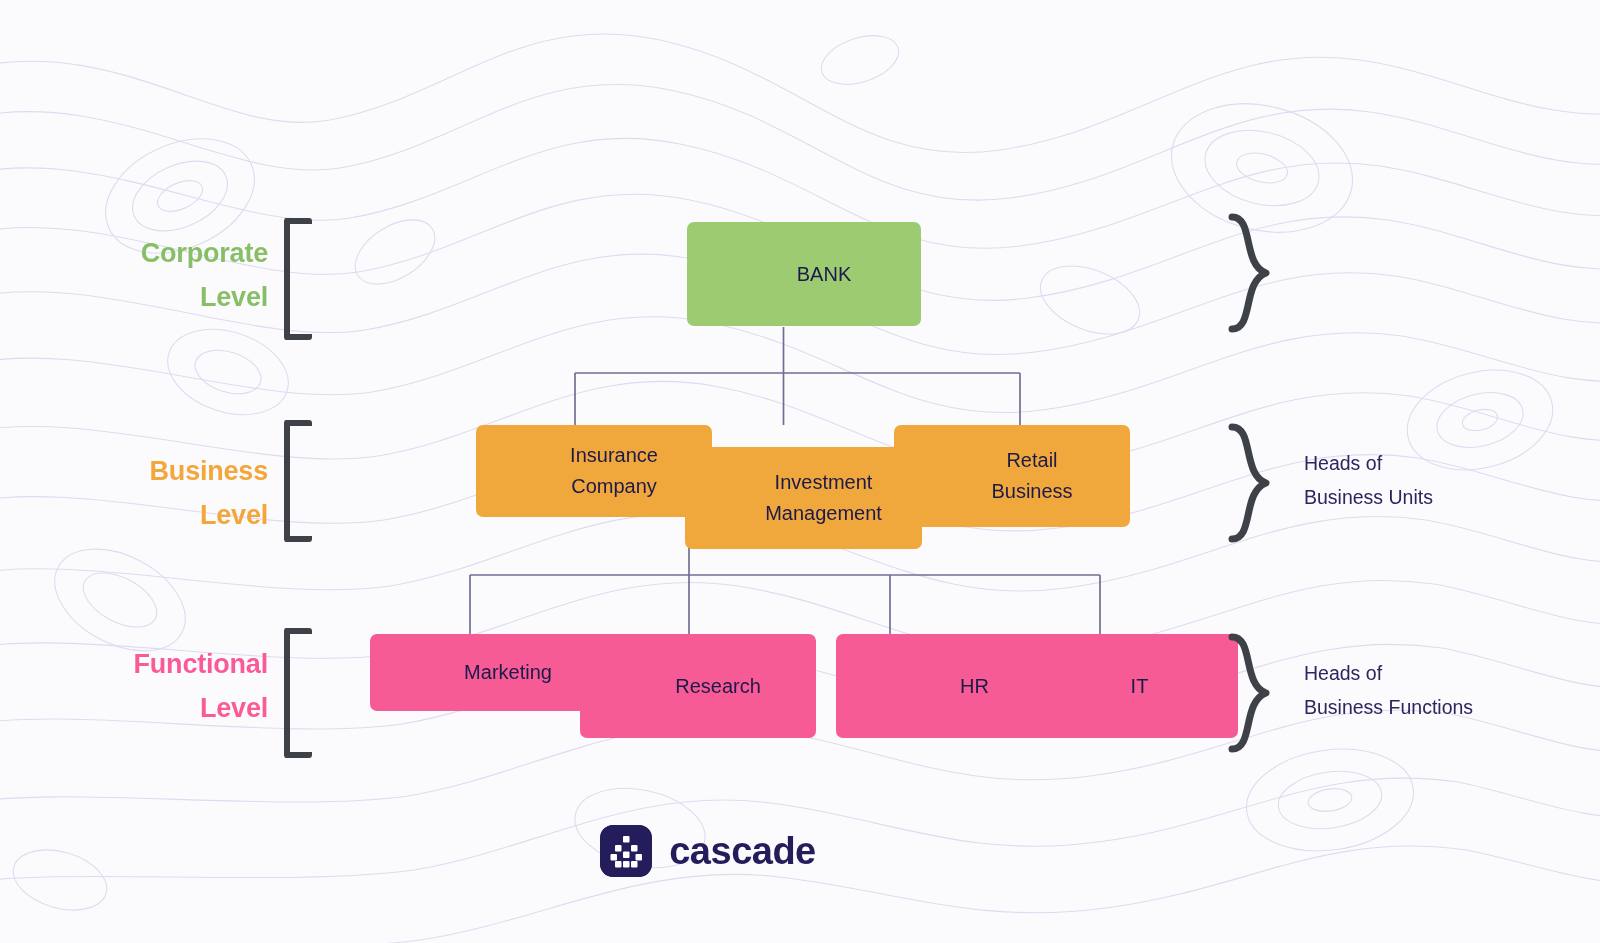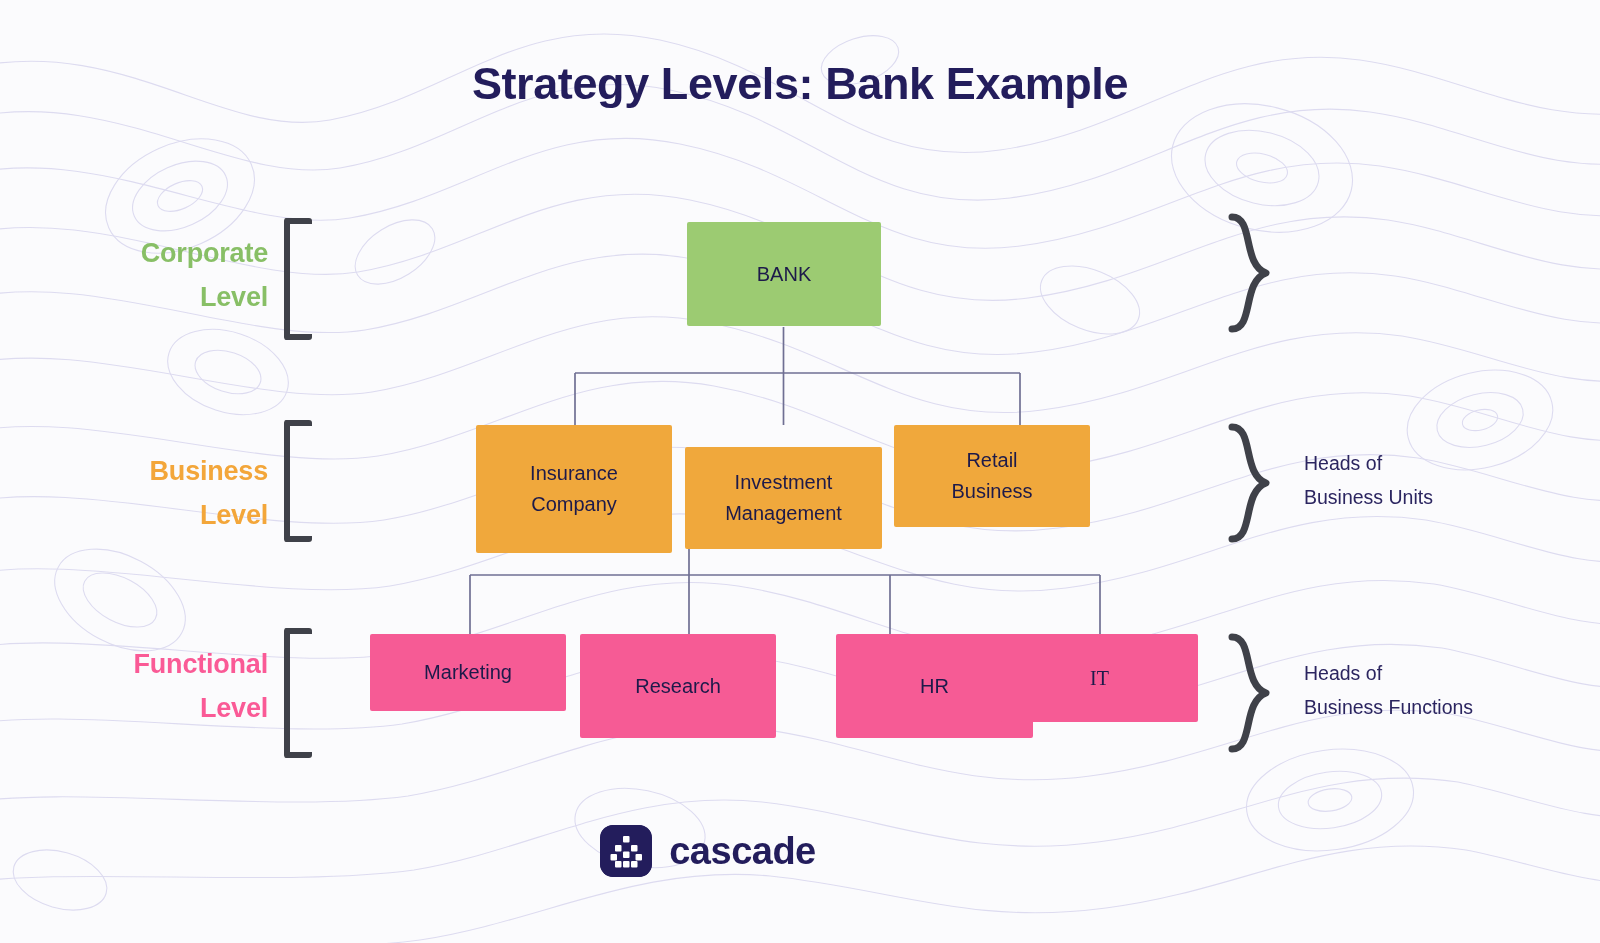--- a/index.html
+++ b/index.html
@@ -63,29 +63,30 @@
     border-right: none;
     border-radius: 3px;
   }
   .bracket.corporate { top: 218px; width: 22px; height: 110px; }
   .bracket.business  { top: 420px; width: 22px; height: 110px; }
   .bracket.functional{ top: 628px; width: 22px; height: 118px; }
 
   
   .node {
     position: absolute;
-    border-radius: 2px;
+    border-radius: 7px;
     display: flex;
     align-items: center;
     justify-content: center;
     text-align: center;
     color: #1d1a4a;
     font-size: 20px;
     line-height: 1.55;
     font-family: "Liberation Sans", sans-serif;
+    padding-left: 40px;
   }
   .node.green  { background: #9ccb72; }
   .node.orange { background: #f0a83c; }
   .node.pink   { background: #f65b95; }
 
   
   .annot {
     position: absolute;
     color: #2b2560;
     font-size: 19.5px;
@@ -162,21 +163,20 @@
     <ellipse cx="640" cy="828" rx="66" ry="38" transform="rotate(12 640 828)"></ellipse>
     <ellipse cx="395" cy="252" rx="44" ry="26" transform="rotate(-32 395 252)"></ellipse>
     <ellipse cx="1090" cy="300" rx="52" ry="30" transform="rotate(22 1090 300)"></ellipse>
     <ellipse cx="860" cy="60" rx="40" ry="22" transform="rotate(-18 860 60)"></ellipse>
     <ellipse cx="60" cy="880" rx="48" ry="28" transform="rotate(16 60 880)"></ellipse>
   </g>
 </svg>
 
 <div id="stage">
 
-  <div class="page-title">Strategy Levels: Bank Example</div>
 
   <div class="level-label corporate">
     <span>Corporate</span><br>
     <span>Level</span>
   </div>
   <div class="bracket corporate"></div>
 
   <div class="level-label business">
     <span>Business</span><br>
     <span>Level</span>
@@ -204,21 +204,21 @@
       <path d="M689,575 L689,635"></path>
       <path d="M890,575 L890,635"></path>
       <path d="M1100,575 L1100,635"></path>
     </g>
   </svg>
 
   <div class="node green" style="left:687px; top:222px; width:194px; height:104px;">
     <span>BANK</span>
   </div>
 
-  <div class="node orange" style="left:476px; top:425px; width:196px; height:128px;">
+  <div class="node orange" style="left:476px; top:425px; width:196px; height:92px;">
     <div>
       <span>Insurance</span><br>
       <span>Company</span>
     </div>
   </div>
   <div class="node orange" style="left:685px; top:447px; width:197px; height:102px;">
     <div>
       <span>Investment</span><br>
       <span>Management</span>
     </div>
@@ -232,21 +232,21 @@
 
   <div class="node pink" style="left:370px; top:634px; width:196px; height:77px;">
     <span>Marketing</span>
   </div>
   <div class="node pink" style="left:580px; top:634px; width:196px; height:104px;">
     <span>Research</span>
   </div>
   <div class="node pink" style="left:828px; top:634px; width:197px; height:104px;margin-left:8px;">
     <span>HR</span>
   </div>
-  <div class="node pink" style="left:1001px; top:634px; width:197px; height:88px;font-family:Liberation Serif, serif;">
+  <div class="node pink" style="left:1001px; top:634px; width:197px; height:104px;">
     <span>IT</span>
   </div>
 
   <svg class="brace-svg" style="left:1222px; top:212px; width:64px; height:122px;" viewBox="0 0 64 122" xmlns="http://www.w3.org/2000/svg">
     <path d="M10,5 C32,5 20,52 44,61 C20,70 32,117 10,117" fill="none" stroke="#3f4149" stroke-width="7" stroke-linecap="round" stroke-linejoin="round"></path>
   </svg>
   <svg class="brace-svg" style="left:1222px; top:422px; width:64px; height:122px;" viewBox="0 0 64 122" xmlns="http://www.w3.org/2000/svg">
     <path d="M10,5 C32,5 20,52 44,61 C20,70 32,117 10,117" fill="none" stroke="#3f4149" stroke-width="7" stroke-linecap="round" stroke-linejoin="round"></path>
   </svg>
   <svg class="brace-svg" style="left:1222px; top:632px; width:64px; height:122px;" viewBox="0 0 64 122" xmlns="http://www.w3.org/2000/svg">

